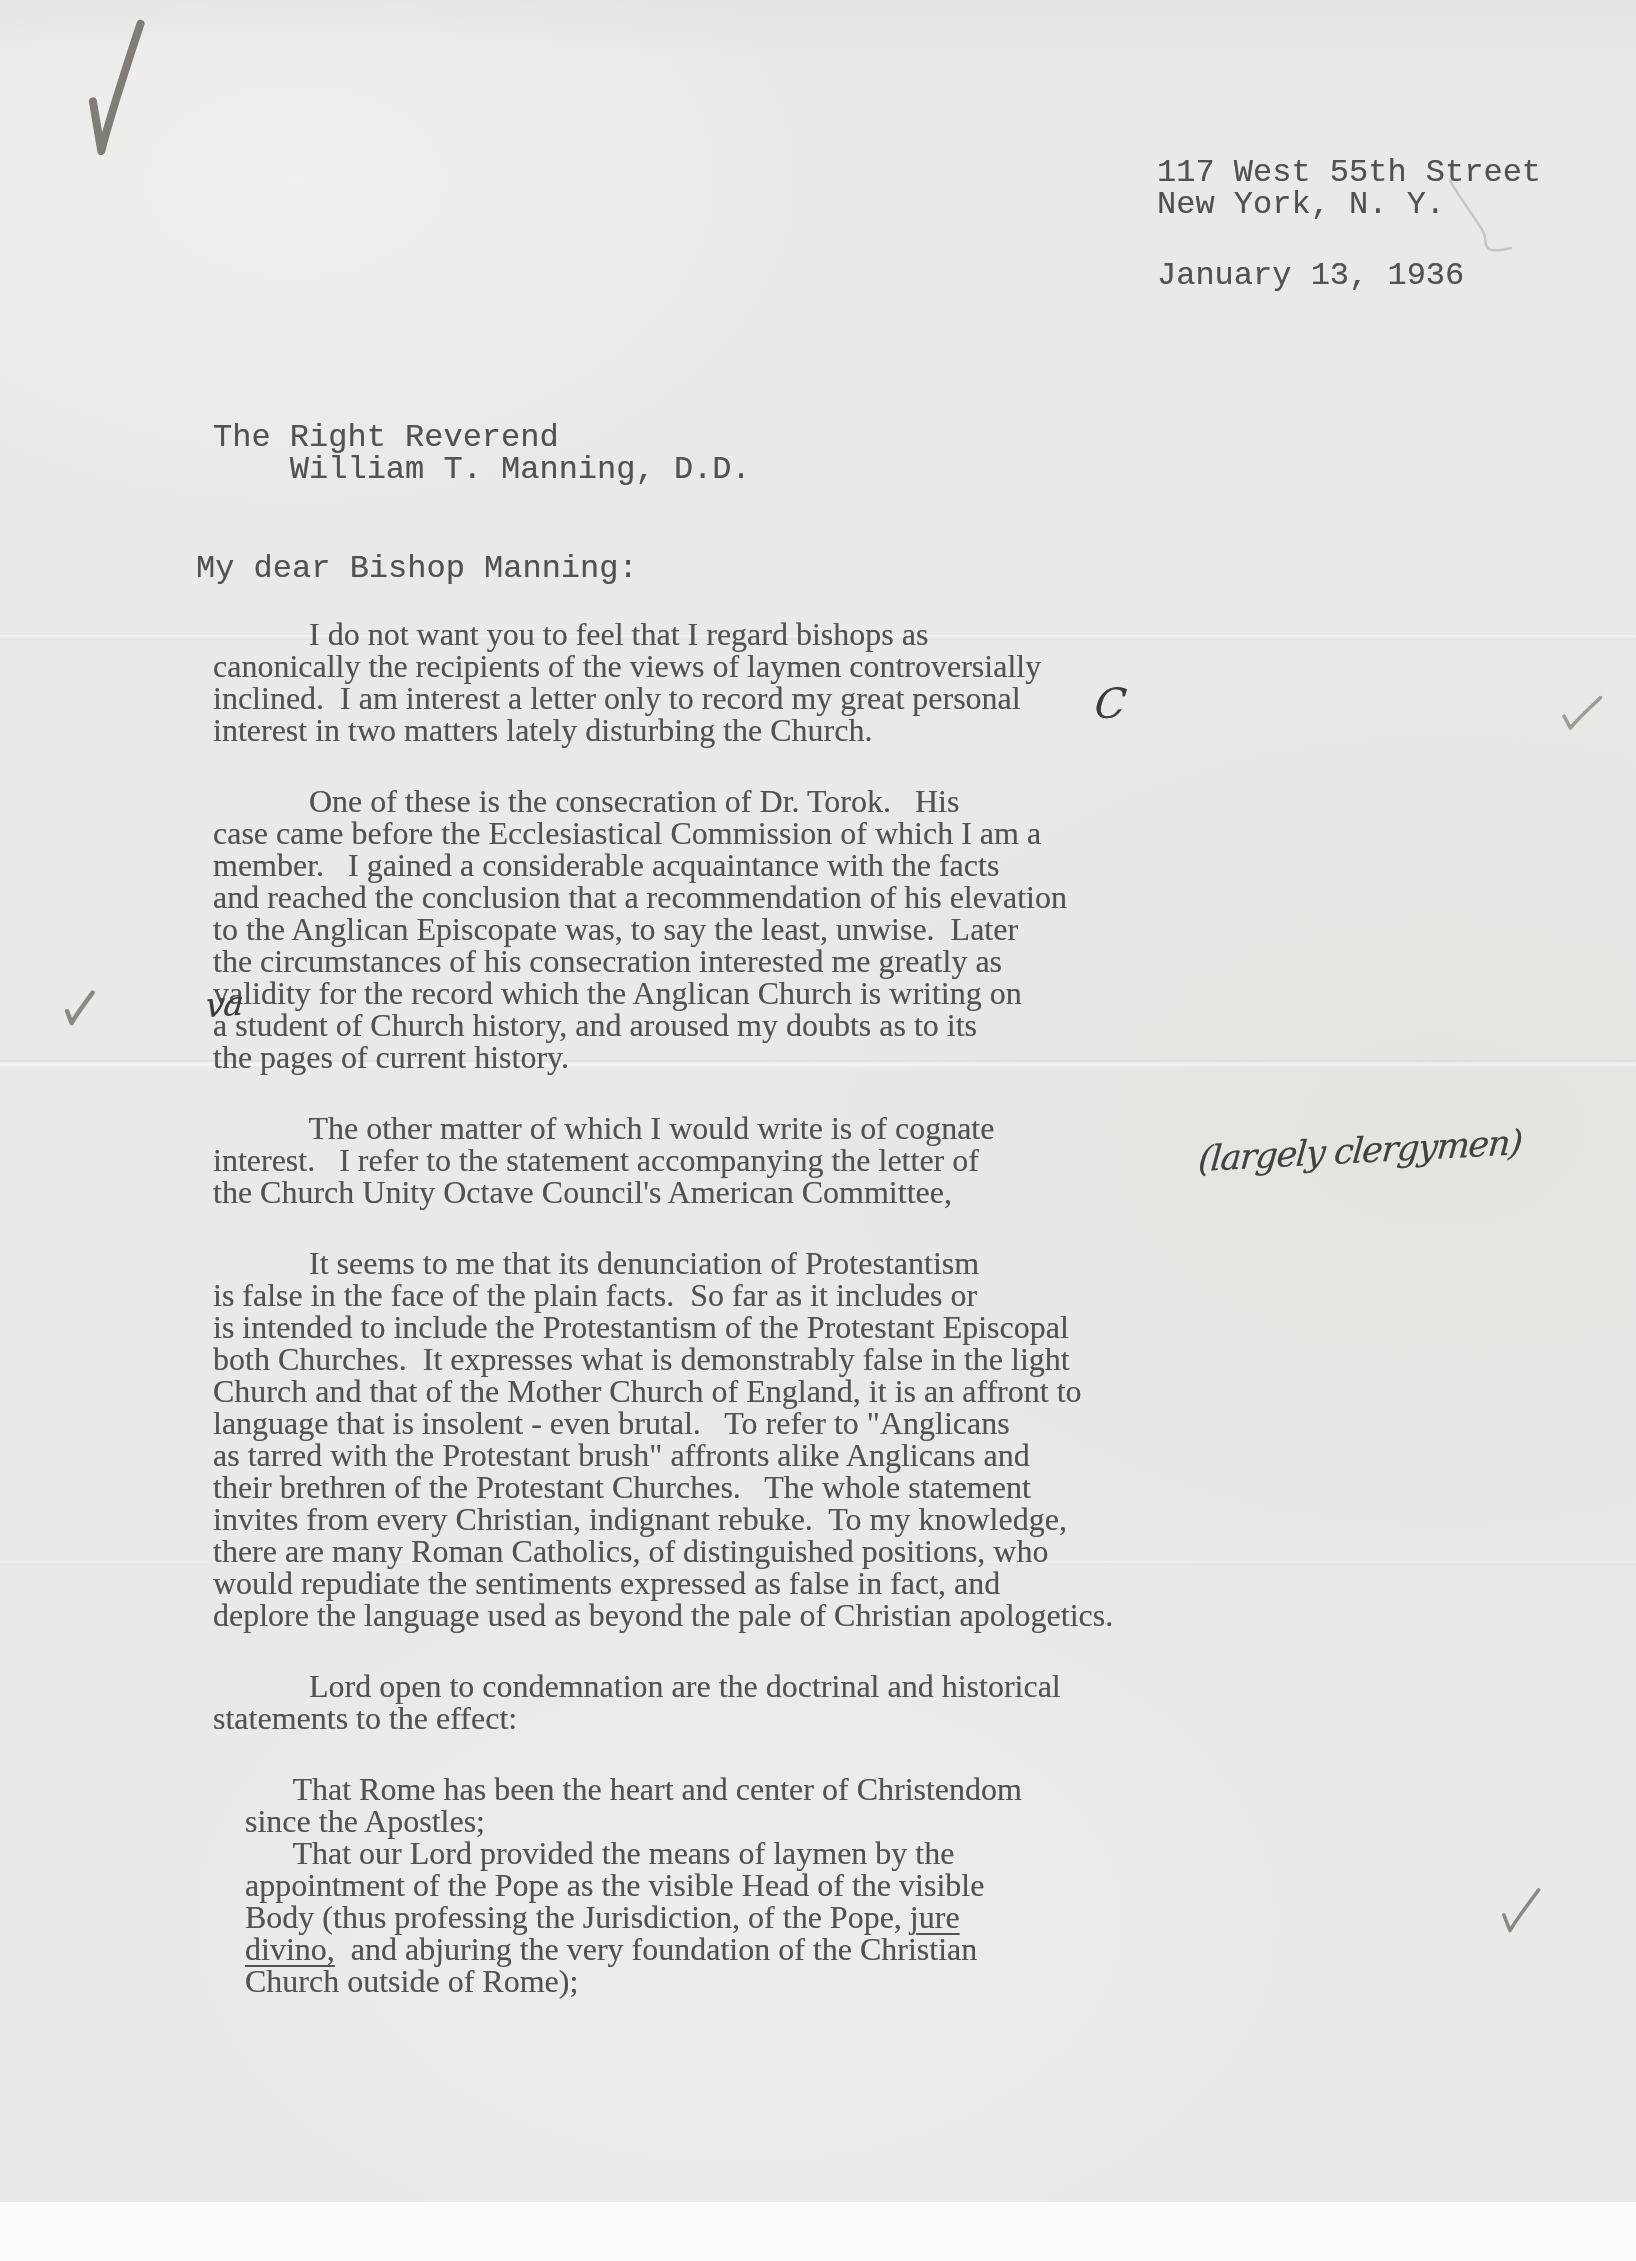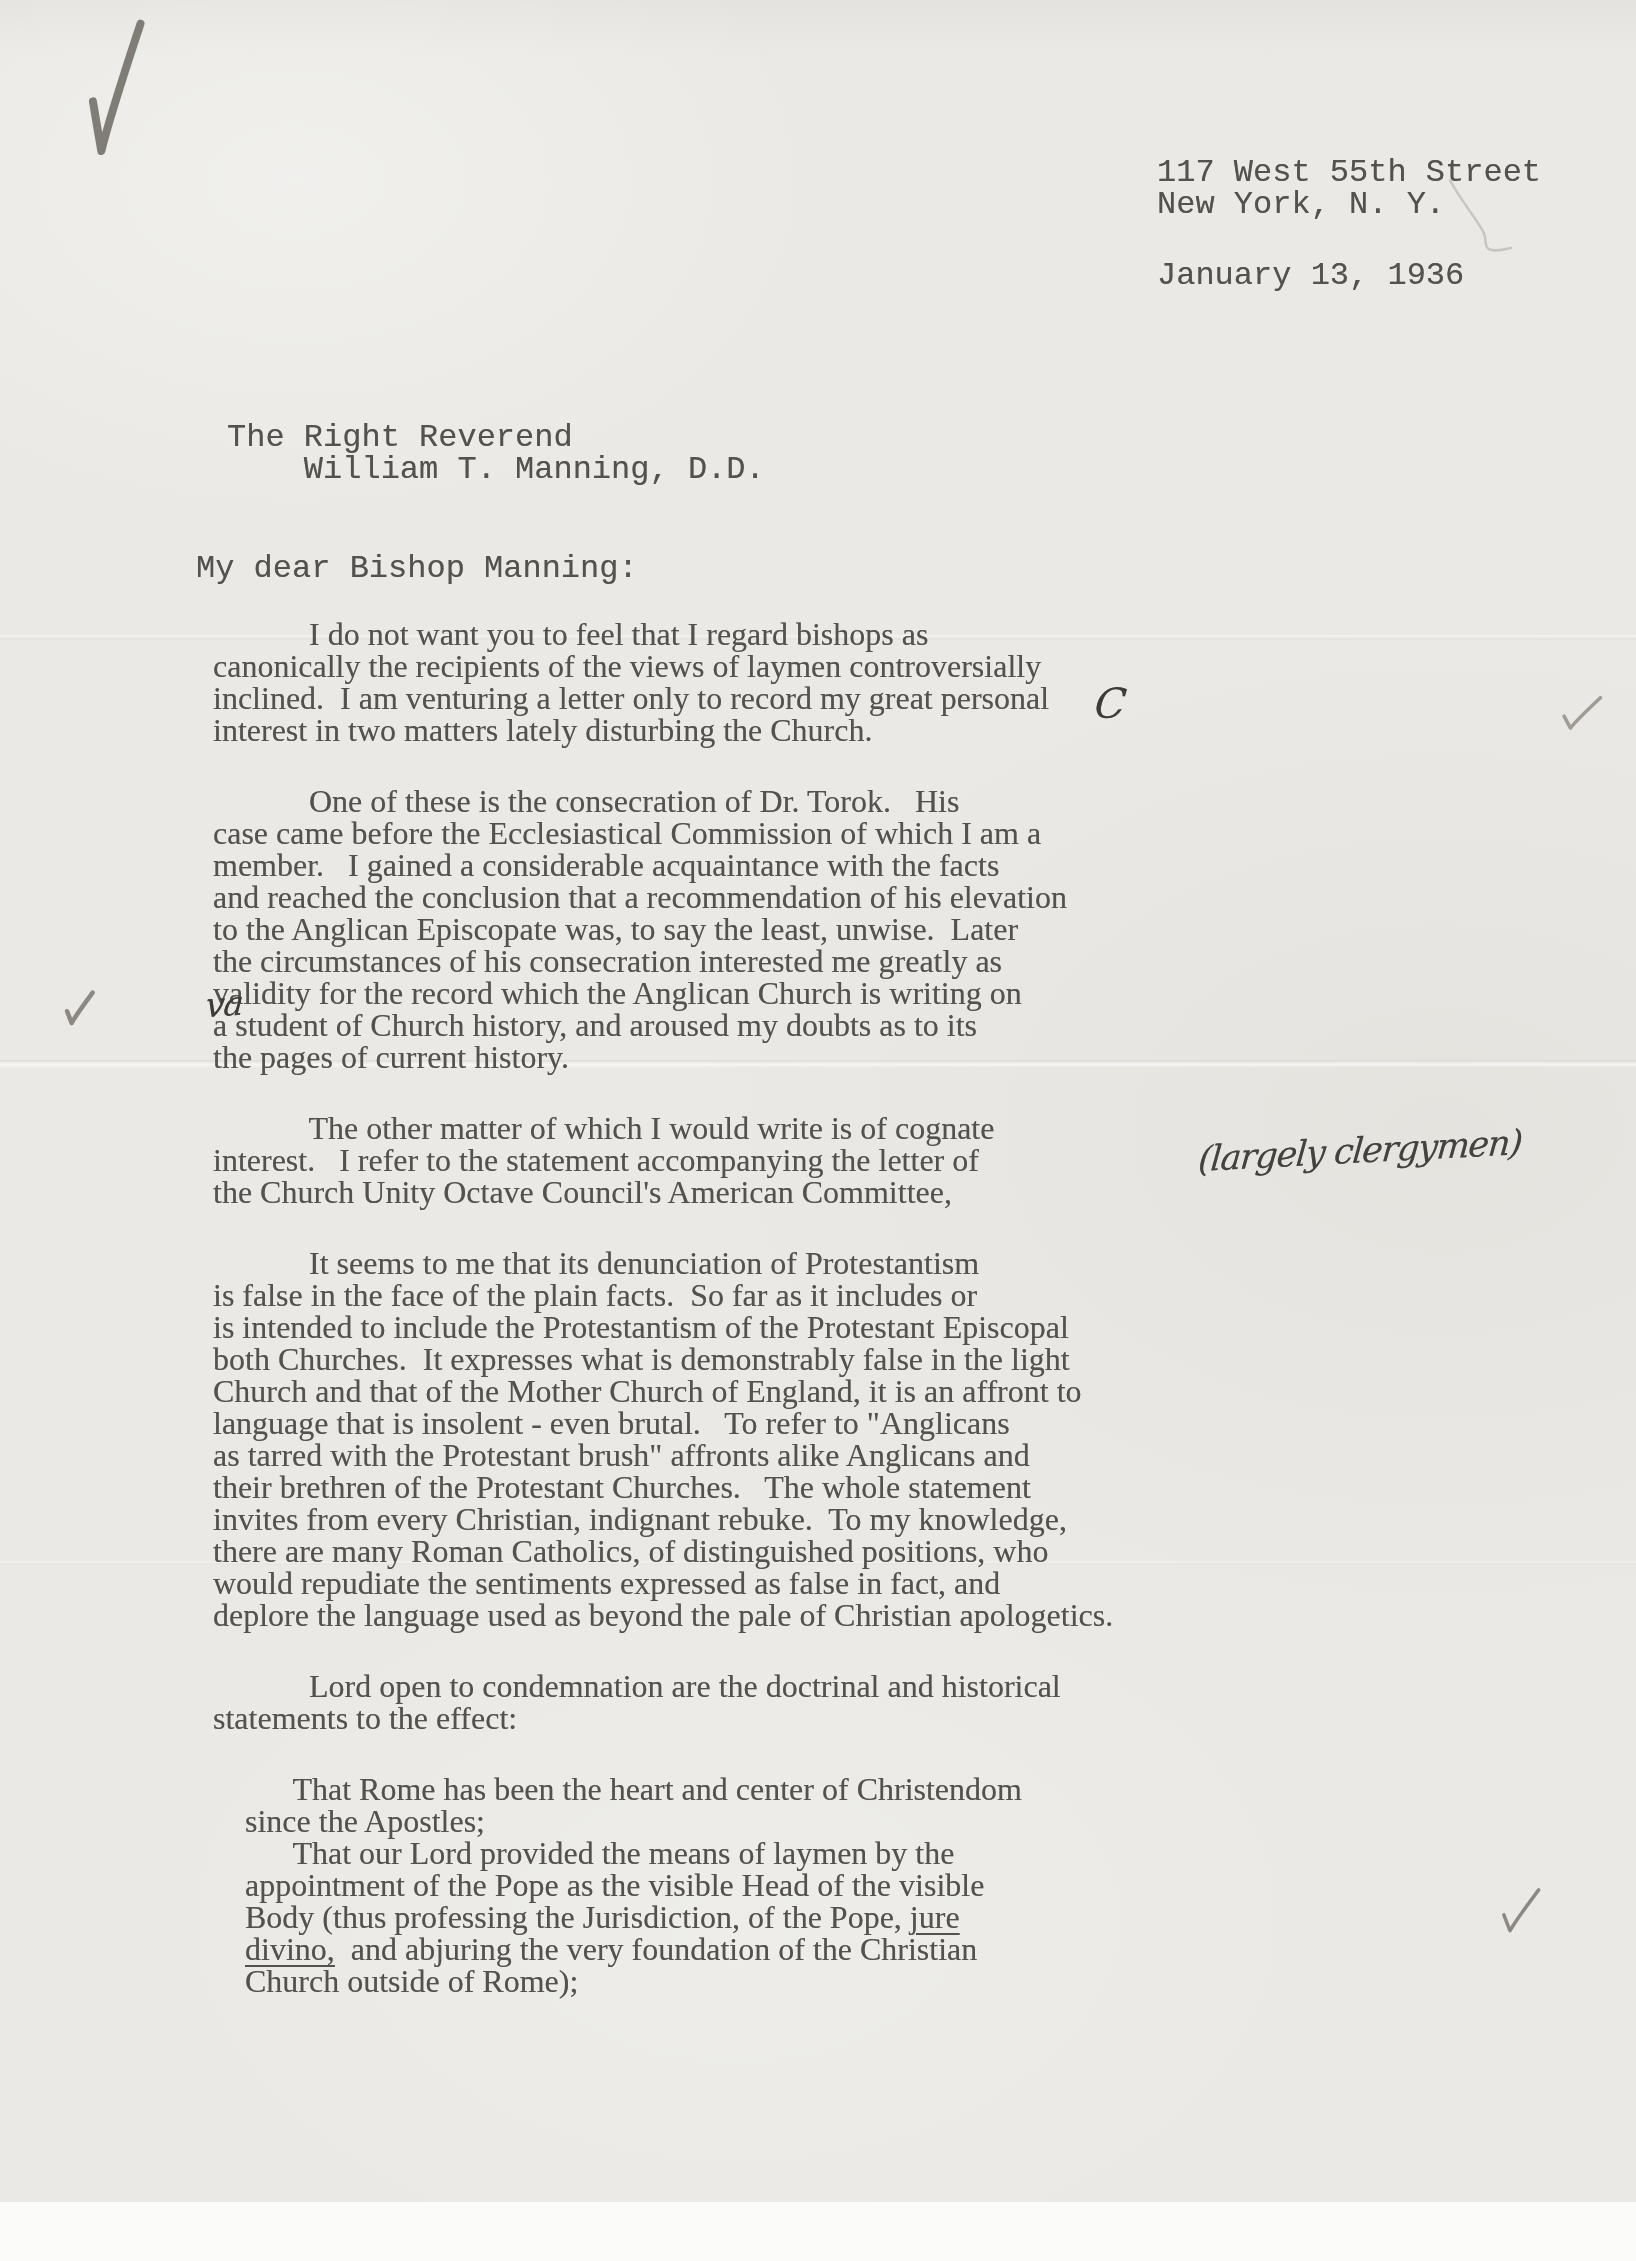--- a/index.html
+++ b/index.html
@@ -12,21 +12,21 @@
       radial-gradient(1035px 647px at 45% 85%, rgba(255,255,255,.18), transparent 60%),
       linear-gradient(180deg, rgba(196,194,188,.16), transparent 2.5%);
     font-family:"Liberation Mono", monospace;
     font-size:32px;line-height:32px;color:#54524e;
   }
   .typed{text-shadow:0 0 0.6px rgba(80,78,74,.5);}
   .tline{white-space:pre;}
   .tline u{text-decoration:underline;text-decoration-thickness:1.9px;text-underline-offset:4.5px;}
   .return-address{position:absolute;left:1157px;top:157px;}
   .date{position:absolute;left:1157px;top:260px;}
-  .recipient{position:absolute;left:227px;top:422px;}
+  .recipient{position:absolute;left:213px;top:422px;}
   .salutation{position:absolute;left:196px;top:553px;text-align:center;}
   .letter-body{position:absolute;left:213px;top:618px;width:1413px;}
   .para{margin-top:39px;font-family:Liberation Serif, serif;}
   .para:first-child{margin-top:0;}
   .handwriting{
     position:absolute;font-family:"DejaVu Serif", serif;font-style:italic;
     letter-spacing:-1.3px;transform-origin:left top;white-space:pre;line-height:1;
   }
   .annotation-svg{position:absolute;overflow:visible;}
   .crease{position:absolute;left:0;width:100%;pointer-events:none;}
@@ -55,21 +55,21 @@
     <div class="tline">The Right Reverend</div>
     <div class="tline">    William T. Manning, D.D.</div>
   </div>
 
   <div class="salutation tline">My dear Bishop Manning:</div>
 
   <div class="letter-body" id="letter-body">
       <div class="para">
         <div class="tline">            I do not want you to feel that I regard bishops as</div>
         <div class="tline">canonically the recipients of the views of laymen controversially</div>
-        <div class="tline">inclined.  I am venturing a letter only to record my great personal</div>
+        <div class="tline">inclined.  I am interest a letter only to record my great personal</div>
         <div class="tline">interest in two matters lately disturbing the Church.</div>
       </div>
       <div class="para">
         <div class="tline">            One of these is the consecration of Dr. Torok.   His</div>
         <div class="tline">case came before the Ecclesiastical Commission of which I am a</div>
         <div class="tline">member.   I gained a considerable acquaintance with the facts</div>
         <div class="tline">and reached the conclusion that a recommendation of his elevation</div>
         <div class="tline">to the Anglican Episcopate was, to say the least, unwise.  Later</div>
         <div class="tline">the circumstances of his consecration interested me greatly as</div>
         <div class="tline">validity for the record which the Anglican Church is writing on</div>

